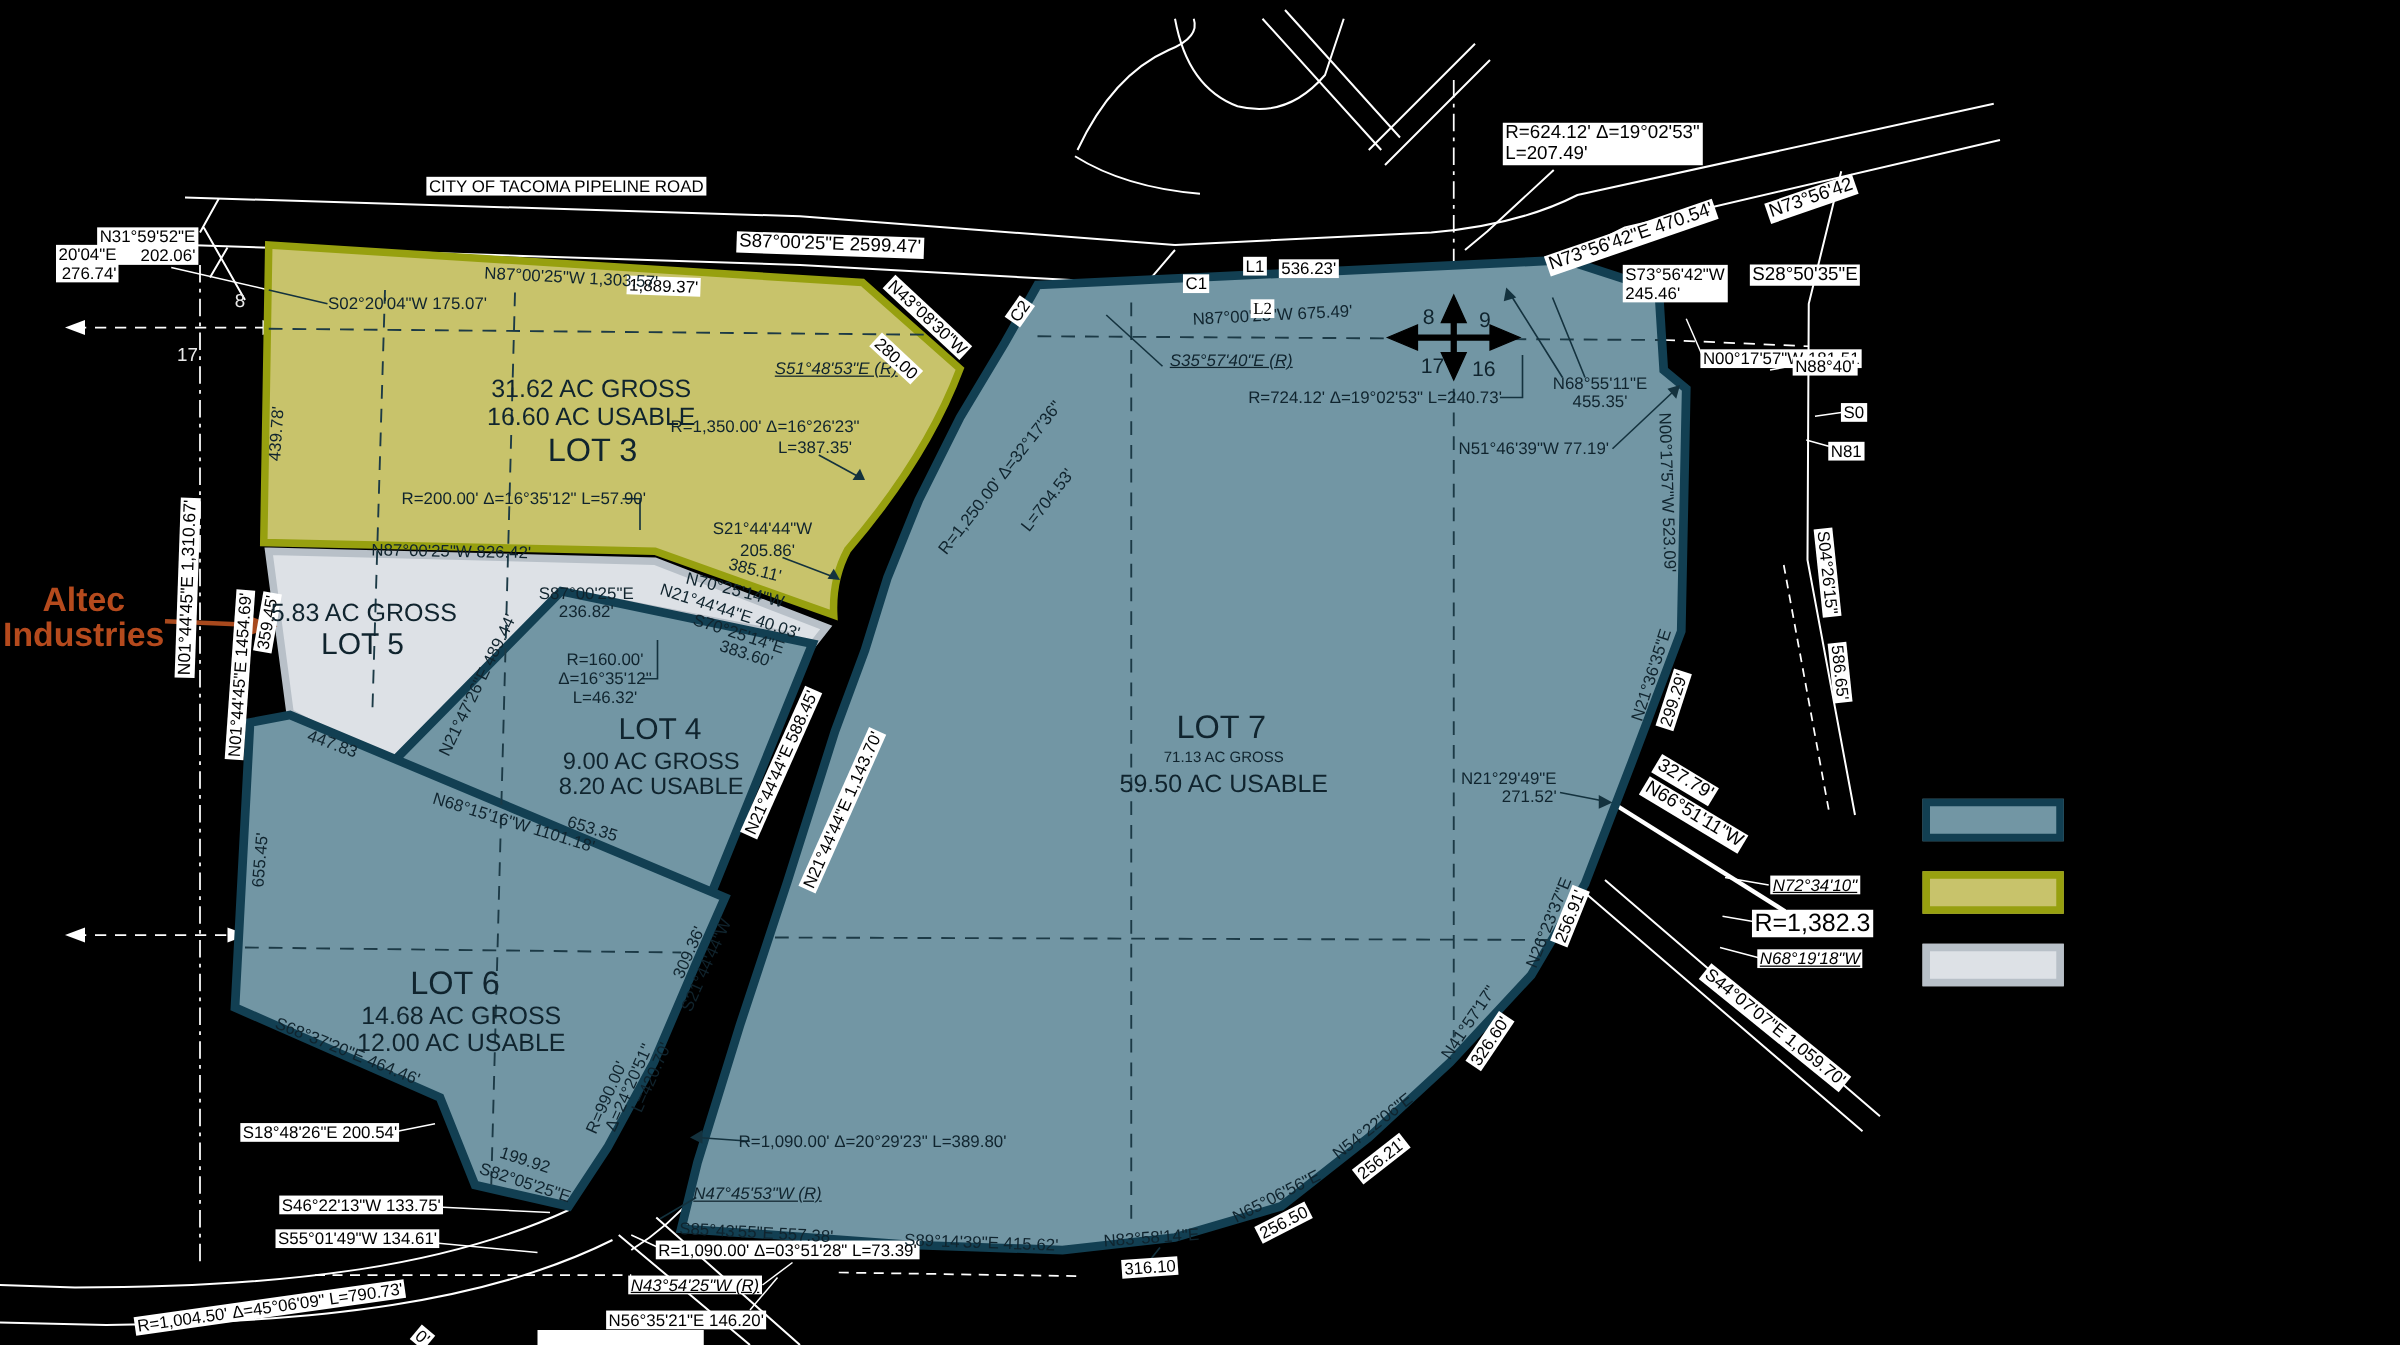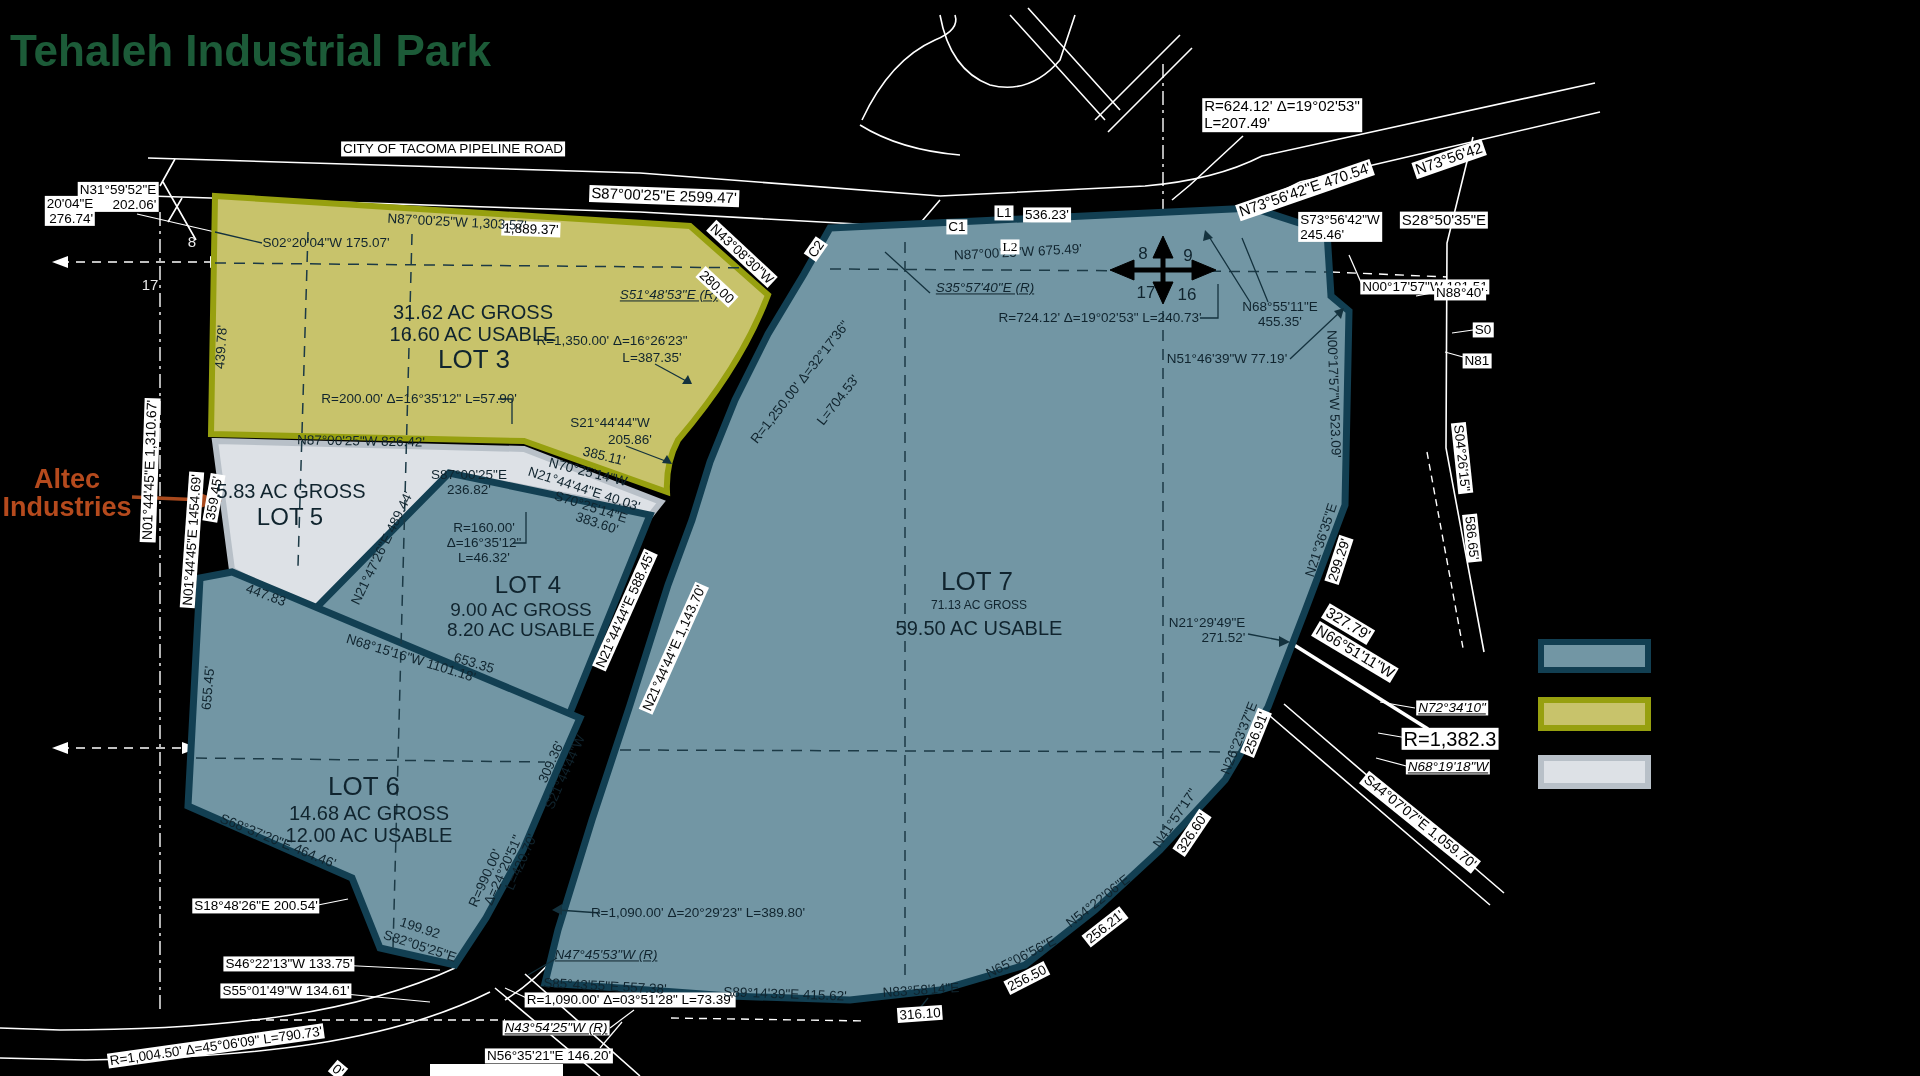--- a/index.html
+++ b/index.html
@@ -129,21 +129,20 @@
     </g>
 
     <g>
       <path d="M132,497 L204,500" stroke="#a8491d" stroke-width="3.5" fill="none"></path>
       <polygon points="222,501 200,493 200,508" fill="#a8491d"></polygon>
     </g>
 
     <rect x="430" y="1064" width="133" height="12" fill="#ffffff"></rect>
   </svg>
 
-  <h1 id="page-title">Tehaleh Industrial Park</h1>
 
   <div class="legend">
     <div class="legend-swatch" style="background: rgb(114, 150, 164); border-color: rgb(18, 63, 82);"></div>
     <div class="legend-swatch" style="background: rgb(200, 195, 107); border-color: rgb(151, 160, 15);"></div>
     <div class="legend-swatch" style="background: rgb(221, 225, 230); border-color: rgb(184, 192, 200);"></div>
   </div>
 
   <div id="label-layer">
       <div class="lbl chip" style="left: 435px; top: 149px; transform: translate(-50%, -50%) rotate(0deg); margin-left: 18px;">CITY OF TACOMA PIPELINE ROAD</div>
       <div class="lbl chip" style="text-align: right; left: 118px; top: 197px; transform: translate(-50%, -50%) rotate(0deg);">N31°59'52"E
@@ -159,21 +158,21 @@
       <div class="lbl plain" style="font-size: 20px; left: 473px; top: 334px; transform: translate(-50%, -50%) rotate(0deg);">16.60 AC USABLE</div>
       <div class="lbl plain" style="font-size: 26px; left: 474px; top: 360px; transform: translate(-50%, -50%) rotate(0deg);">LOT 3</div>
       <div class="lbl plainI" style="left: 669px; top: 295px; transform: translate(-50%, -50%) rotate(0deg);">S51°48'53"E (R)</div>
       <div class="lbl chip" style="left: 742px; top: 254px; transform: translate(-50%, -50%) rotate(43deg);">N43°08'30"W</div>
       <div class="lbl chip" style="left: 717px; top: 287px; transform: translate(-50%, -50%) rotate(43deg);">280.00</div>
       <div class="lbl plain" style="left: 612px; top: 341px; transform: translate(-50%, -50%) rotate(0deg);">R=1,350.00' Δ=16°26'23"</div>
       <div class="lbl plain" style="left: 652px; top: 358px; transform: translate(-50%, -50%) rotate(0deg);">L=387.35'</div>
       <div class="lbl plain" style="left: 419px; top: 399px; transform: translate(-50%, -50%) rotate(0deg);">R=200.00' Δ=16°35'12" L=57.90'</div>
       <div class="lbl plain" style="left: 361px; top: 441px; transform: translate(-50%, -50%) rotate(1deg);">N87°00'25"W 826.42'</div>
       <div class="lbl plain" style="left: 610px; top: 423px; transform: translate(-50%, -50%) rotate(0deg);">S21°44'44"W</div>
-      <div class="lbl plain" style="left: 630px; top: 440px; transform: translate(-50%, -50%) rotate(0deg);">205.86'</div>
+      <div class="lbl plain" style="left: 614px; top: 440px; transform: translate(-50%, -50%) rotate(0deg);">205.86'</div>
       <div class="lbl plain" style="left: 604px; top: 456px; transform: translate(-50%, -50%) rotate(14deg);">385.11'</div>
       <div class="lbl plain" style="left: 588px; top: 472px; transform: translate(-50%, -50%) rotate(14deg);">N70°25'14"W</div>
       <div class="lbl plain" style="left: 584px; top: 489px; transform: translate(-50%, -50%) rotate(18deg);">N21°44'44"E 40.03'</div>
       <div class="lbl plain" style="left: 591px; top: 507px; transform: translate(-50%, -50%) rotate(18deg);">S70°25'14"E</div>
       <div class="lbl plain" style="left: 597px; top: 523px; transform: translate(-50%, -50%) rotate(18deg);">383.60'</div>
       <div class="lbl plain" style="left: 469px; top: 482px; transform: translate(-50%, -50%) rotate(0deg);">S87°00'25"E
 236.82'</div>
       <div class="lbl plain" style="left: 484px; top: 543px; transform: translate(-50%, -50%) rotate(0deg);">R=160.00'
 Δ=16°35'12"
 L=46.32'</div>

